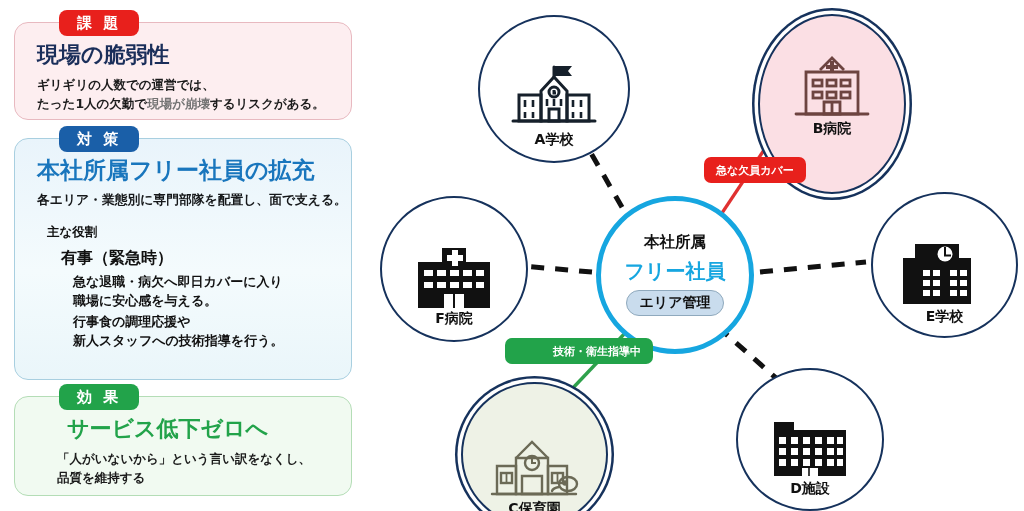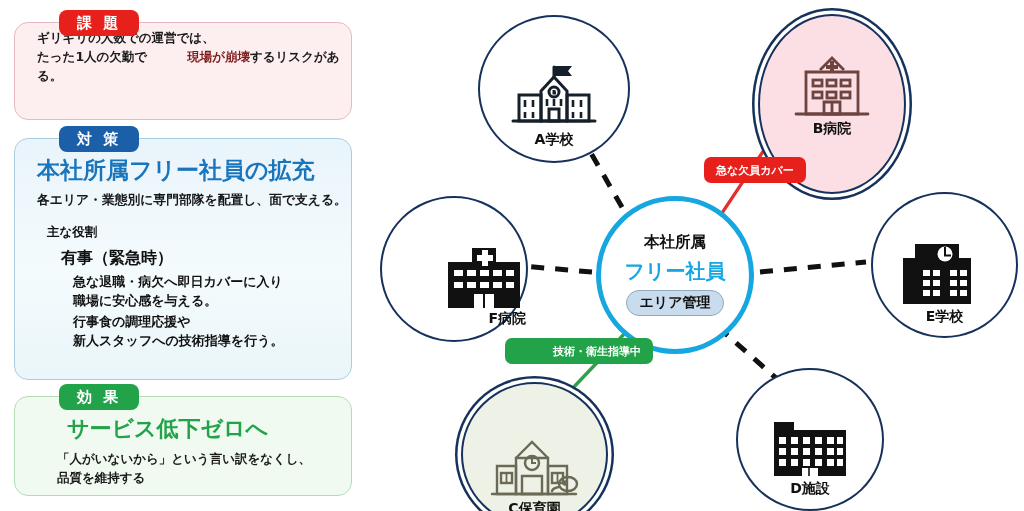--- a/index.html
+++ b/index.html
@@ -54,21 +54,21 @@
     font-size: 22px;
     font-weight: bold;
     white-space: nowrap;
   }
   .card-body {
     font-size: 12.5px;
     line-height: 1.5;
     color: #1b1b1b;
     font-weight: bold;
   }
-  .hl-red { color: #7f1d1d; margin-left: 40px; }
+  .hl-red { color: #737373; }
 
   
   #card-issue {
     top: 22px;
     height: 98px;
     background: #fdeef0;
     border-color: #e8b9c0;
   }
   #card-issue .card-badge { background: #e8201c; }
   #card-issue .card-title {
@@ -210,21 +210,21 @@
   }
   .sat.dbl { box-shadow: 0 0 0 3.5px #ffffff, 0 0 0 6px #16325c; }
 
   #node-a { left: 112px; top: 15px; width: 152px; height: 148px; }
   #node-b { left: 392px; top: 14px; width: 148px; height: 180px;
             background: #fbdfe4; }
   #node-e { left: 505px; top: 192px; width: 147px; height: 146px; }
   #node-d { left: 370px; top: 368px; width: 148px; height: 143px; }
   #node-c { left: 95px; top: 382px; width: 147px; height: 145px;
             background: #eef2e6; }
-  #node-f { left: 14px; top: 196px; width: 148px; height: 146px; align-items: flex-end; }
+  #node-f { left: 14px; top: 196px; width: 148px; height: 146px; }
 
   .edge-label {
     position: absolute;
     height: 26px;
     padding: 0 12px;
     border-radius: 7px;
     color: #ffffff;
     font-size: 11px;
     font-weight: bold;
     display: flex;
@@ -236,20 +236,21 @@
   #label-red { background: #e8201c; left: 338px; top: 157px; }
   #label-green { background: #22a34a; left: 139px; top: 338px; padding-left: 48px; }
 </style>
 </head>
 <body>
 
 <div id="left-panel">
 
   <div class="card" id="card-issue">
     <div class="card-badge">課 題</div>
+    <div class="card-title">現場の脆弱性</div>
     <div class="card-body">
       <div>ギリギリの人数での運営では、</div>
       <div><span>たった1人の欠勤で</span><span class="hl-red">現場が崩壊</span><span>するリスクがある。</span></div>
     </div>
   </div>
 
   <div class="card" id="card-measure">
     <div class="card-badge">対 策</div>
     <div class="card-title">本社所属フリー社員の拡充</div>
     <div class="card-lead">各エリア・業態別に専門部隊を配置し、面で支える。</div>

